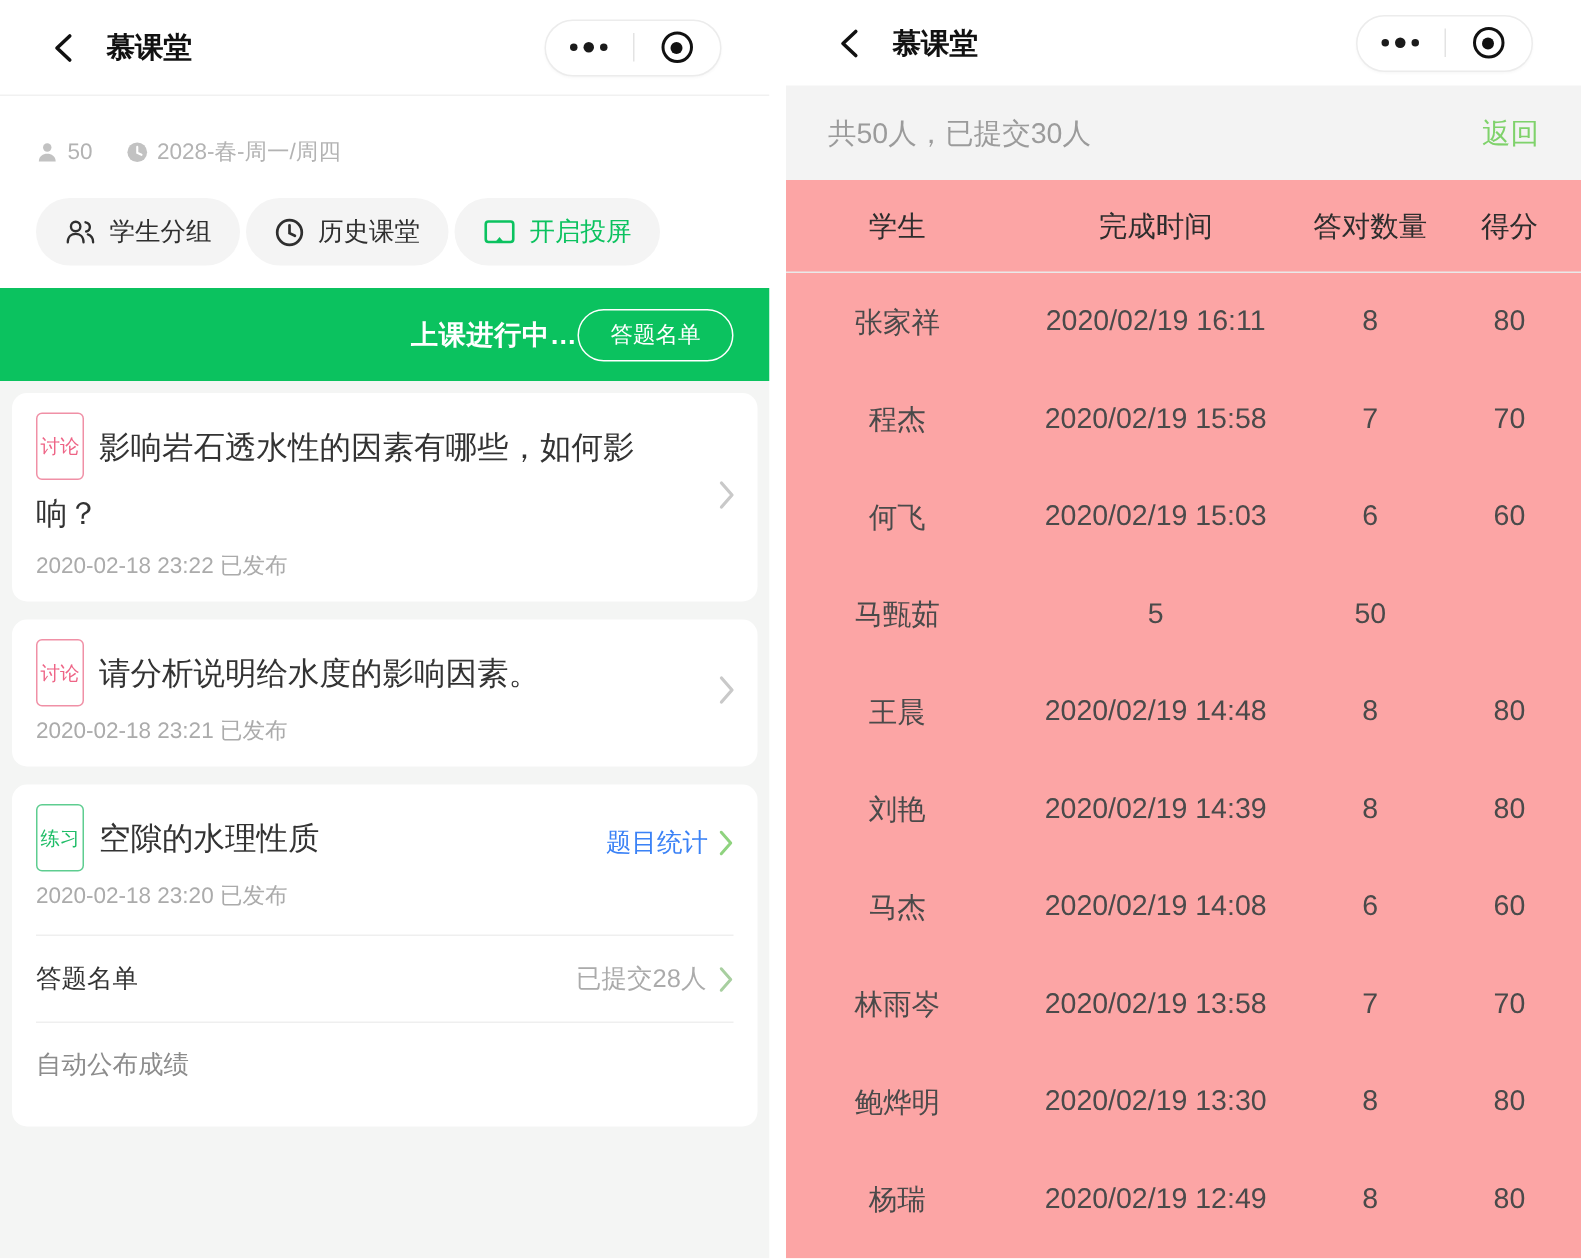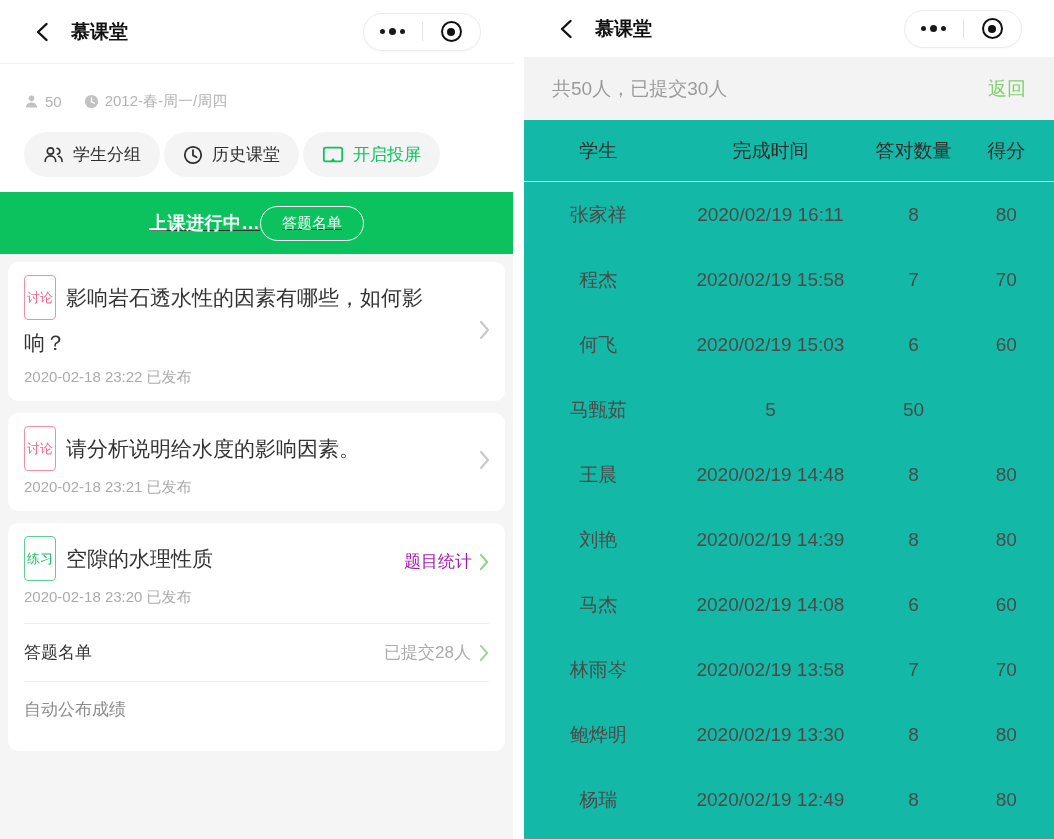--- a/index.html
+++ b/index.html
@@ -46,21 +46,21 @@
     height: 45px; border-radius: 23px; background: #f4f4f4; border: none;
     display: flex; align-items: center; gap: 9px; padding: 0 19px;
     font-size: 17px; color: #2f2f2f; cursor: pointer;
     font-family: inherit;
   }
   .pill-btn.accent { color: #0bc25f; }
 
   
   .session-banner {
     height: 62px; background: #0bc25f; display: flex; align-items: center;
-    justify-content: center; padding: 0 24px; flex: none; text-decoration: underline;
+    justify-content: flex-end; padding: 0 24px; flex: none;
   }
   .session-status { color: #fff; font-size: 18px; font-weight: 600; letter-spacing: 0.5px; }
   .end-class-btn {
     background: transparent; border: 1px solid #fff; color: #fff; font-size: 15px;
     border-radius: 18px; padding: 7px 21px; cursor: pointer; font-family: inherit;
   }
 
   
   .cards-area { flex: 1; background: #f4f5f4; padding: 8px 8px 0 8px; display: flex; flex-direction: column; gap: 12px; overflow: hidden; }
   .card { background: #fff; border-radius: 10px; padding: 16px 16px 14px 16px; position: relative; cursor: pointer; }
@@ -69,36 +69,36 @@
     margin-right: 10px; position: relative; top: -3px; background: #fff;
   }
   .tag-discussion { color: #ee6486; border: 1px solid #f090a6; }
   .tag-exercise { color: #1fbd67; border: 1px solid #5ecd90; }
   .card-head { line-height: 39px; padding-right: 36px; }
   .card-title { font-size: 21px; color: #333; }
   .card-chevron { position: absolute; right: 15px; top: 50%; transform: translateY(-60%); }
   .card-published { font-size: 15px; color: #ababab; margin-top: 4px; }
 
   .card-ex-head { display: flex; justify-content: space-between; align-items: center; }
-  .stats-link { display: flex; align-items: center; gap: 7px; font-size: 17px; color: #a21caf; cursor: pointer; white-space: nowrap; }
+  .stats-link { display: flex; align-items: center; gap: 7px; font-size: 17px; color: #3b82f6; cursor: pointer; white-space: nowrap; }
   .card-divider { height: 1px; background: #efefef; margin-top: 16px; }
   .card-row { display: flex; justify-content: space-between; align-items: center; padding: 17px 0; font-size: 17px; color: #333; cursor: pointer; }
   .card-row-value { display: flex; align-items: center; gap: 8px; color: #ababab; }
   .card-footer { padding: 16px 0; font-size: 17px; color: #8c8c8c; }
 
   
   .summary-bar {
     height: 63px; background: #f3f3f3; display: flex; align-items: center;
     justify-content: space-between; padding: 0 28px; flex: none;
   }
   .summary-text { font-size: 19px; color: #9b9b9b; }
   .back-link { font-size: 19px; color: #7fd26b; cursor: pointer; }
 
   
-  .results-table { flex: 1; overflow: hidden; background: #14b8a6; }
+  .results-table { flex: 1; overflow: hidden; background: #fca5a5; }
   .t-row { display: grid; grid-template-columns: 28% 37% 17% 18%; align-items: center; }
   .t-row > span { text-align: center; }
   .t-head { height: 62px; font-size: 19px; color: #2d2d2d; font-weight: 500; border-bottom: 1px solid #e9e9e9; }
   .t-body-row { height: 65px; font-size: 19px; color: #4a4a4a; }
 
   svg { display: block; }
 </style>
 </head>
 <body>
 
@@ -133,21 +133,21 @@
       <svg width="15" height="15" viewBox="0 0 16 16" fill="#c2c2c2">
           <circle cx="8" cy="4.6" r="3"></circle>
           <path d="M2 14.5 C2 10.8 5 9 8 9 C11 9 14 10.8 14 14.5 Z"></path>
         </svg>
       <span>50</span>
       <span class="meta-sep"></span>
       <svg width="15" height="15" viewBox="0 0 16 16">
           <circle cx="8" cy="8" r="7" fill="#c2c2c2"></circle>
           <polyline points="8,4.2 8,8.4 11,9.8" fill="none" stroke="#fff" stroke-width="1.5" stroke-linecap="round"></polyline>
         </svg>
-      <span>2012-春-周一/周四</span>
+      <span>2028-春-周一/周四</span>
     </div>
     <div class="actions-row">
       <button class="pill-btn">
         <svg width="21" height="19" viewBox="0 0 24 20" fill="none" stroke="#2f2f2f" stroke-width="1.8" stroke-linecap="round">
             <circle cx="8.5" cy="6" r="3.6"></circle>
             <path d="M2.5 18 C2.5 13.6 5.5 11.6 8.5 11.6 C11.5 11.6 14.5 13.6 14.5 18"></path>
             <path d="M16 2.8 C18 3.2 19.3 4.6 19.3 6.4 C19.3 8.2 18 9.5 16.5 9.8"></path>
             <path d="M17.8 12 C20.3 12.8 21.8 14.8 21.8 18"></path>
           </svg>
         <span>学生分组</span>

